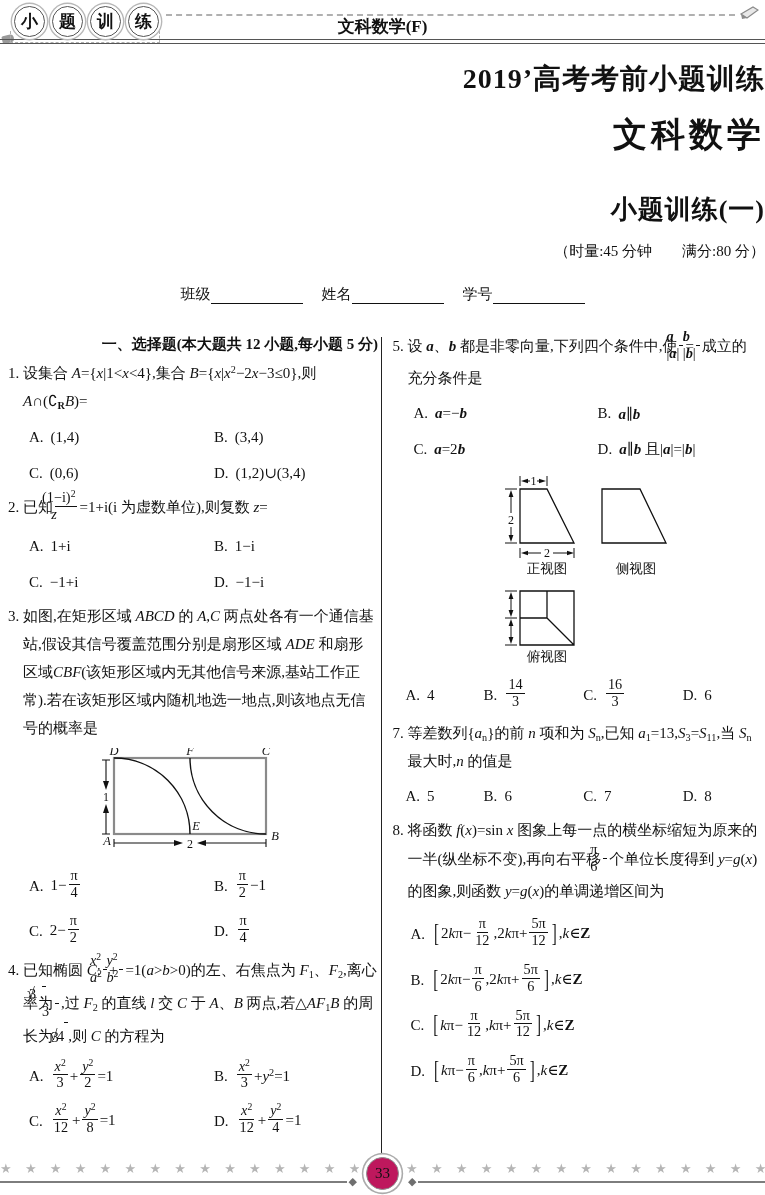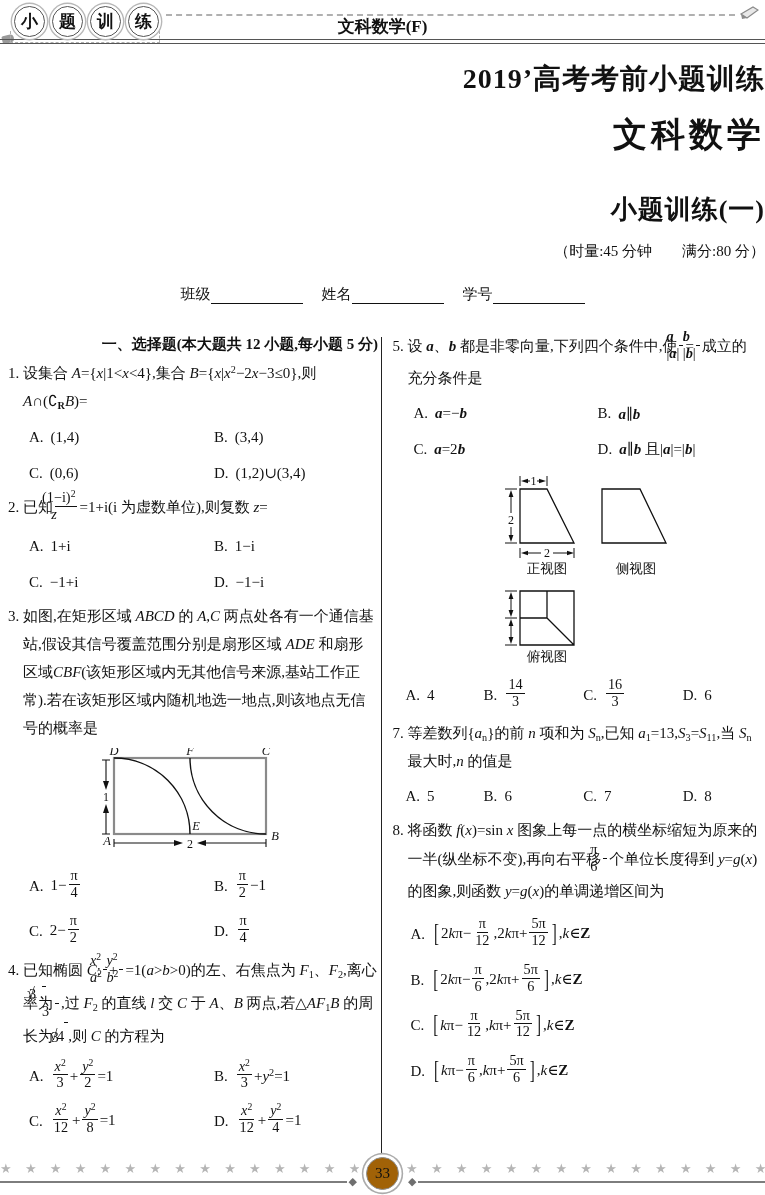--- a/index.html
+++ b/index.html
@@ -62,21 +62,21 @@
   
   .footer{position:absolute;left:0;right:0;bottom:8px;display:flex;align-items:flex-end;}
   .fside{flex:1;min-width:0;}
   .stars{display:block;color:#b5b5b5;font-size:13px;letter-spacing:5px;white-space:nowrap;overflow:hidden;line-height:15px;}
   .stars.r{text-align:right;}
   .fline{display:flex;align-items:center;height:11px;}
   .frule{flex:1;border-top:2px solid #7d7d7d;}
   .dia{color:#6f6f6f;font-size:11px;line-height:11px;margin:0 2px;}
   .pagebadge{width:31px;height:31px;margin:0 7px;border-radius:50%;border:1.6px solid #8d8d8d;
              box-shadow:0 0 0 2.6px #fff,0 0 0 4.2px #ababab;display:flex;align-items:center;justify-content:center;
-             font-size:15px;position:relative;top:3px;background:#a16207;z-index:2;}
+             font-size:15px;position:relative;top:3px;background:#be185d;z-index:2;}
 </style>
 </head>
 <body>
 
 <div>
 
   <div class="badge">
     <span class="bcirc">小</span>
     <span class="bcirc">题</span>
     <span class="bcirc">训</span>

